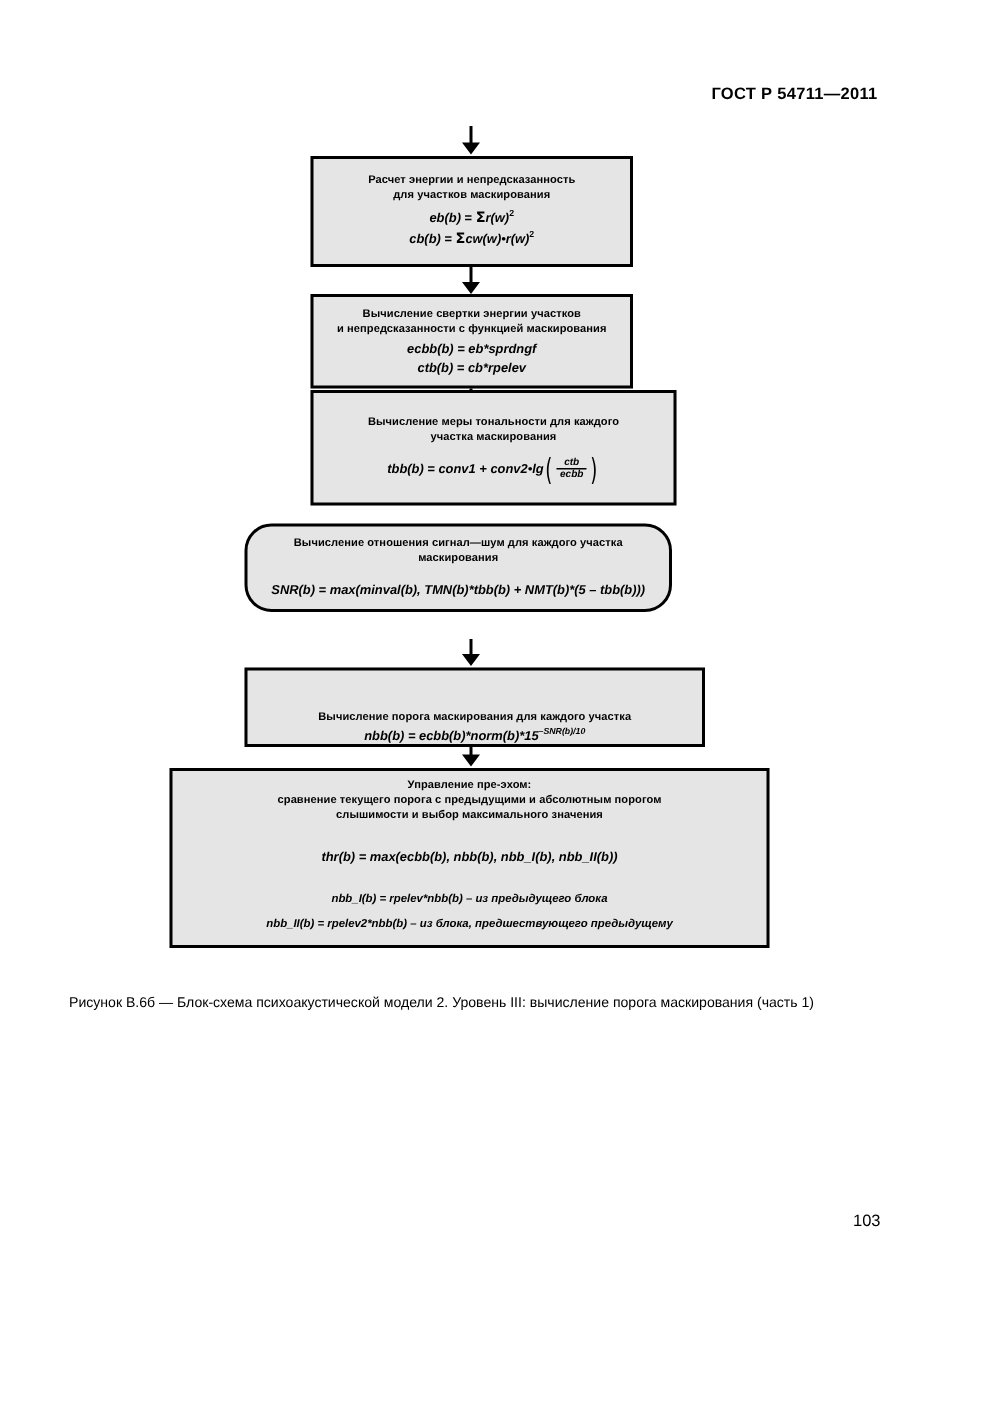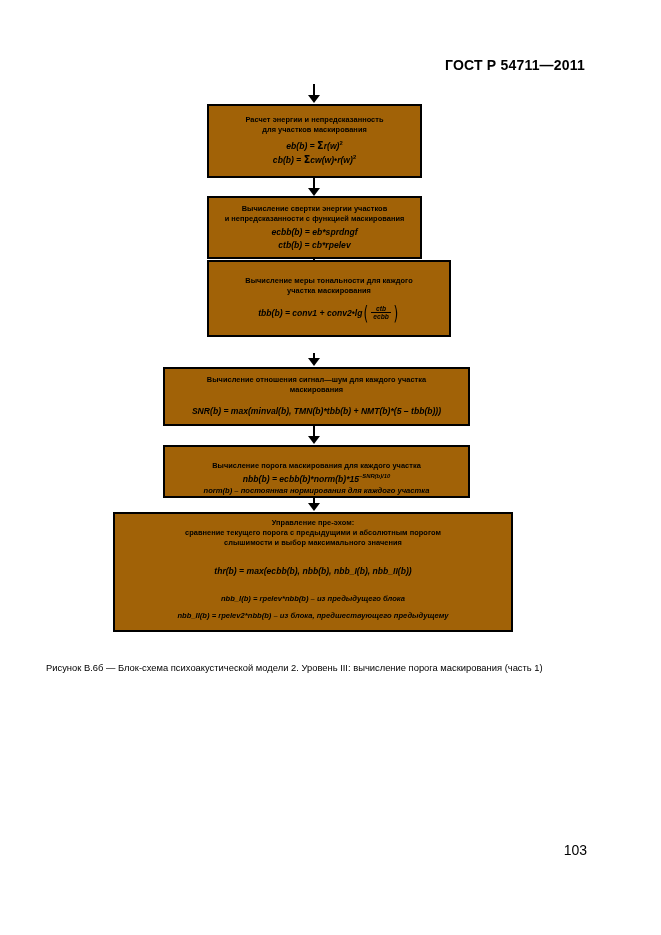--- a/index.html
+++ b/index.html
@@ -14,39 +14,39 @@
     font-family: "Liberation Sans", sans-serif;
     color: #000000;
     overflow: hidden;
   }
 
   
   .page-header {
     position: absolute;
     top: 57px;
     right: 76px;
-    font-size: 14px;
+    font-size: 11px;
     font-weight: bold;
     letter-spacing: 0.2px;
     white-space: nowrap;
   }
 
   
   .flowchart {
     position: absolute;
     left: 0;
     top: 0;
     width: 661px;
     height: 660px;
   }
 
   .node {
     position: absolute;
     border: 2px solid #000;
-    background: #a16207;
+    background: #e5e5e5;
     box-sizing: border-box;
     display: flex;
     flex-direction: column;
     align-items: center;
     justify-content: center;
     text-align: center;
   }
 
   .node-title {
     font-size: 7.4px;
@@ -145,22 +145,22 @@
     left: 46px;
     top: 662px;
     width: 575px;
     font-size: 9.4px;
     line-height: 1.3;
     white-space: nowrap;
   }
   .page-number {
     position: absolute;
     right: 74px;
-    top: 842px;
-    font-size: 14px;
+    top: 808px;
+    font-size: 11px;
   }
 </style>
 </head>
 <body>
 
 <div class="page-header">ГОСТ Р 54711—2011</div>
 
 <div class="flowchart">
 
   <div class="conn" style="top:84px; height:12px;"></div>
@@ -201,35 +201,34 @@
           <span class="den">ecbb</span>
         </span>
         <span class="bigparen">)</span>
       </span>
     </div>
   </div>
 
   <div class="conn" style="top:353px; height:6px;"></div>
   <div class="arrow" style="top:358px;"></div>
 
-  <div class="node" style="left:163px; top:367px; width:307px; height:59px;">
+  <div class="node" style="left:163px; top:349px; width:285px; height:59px;border-radius:18px;">
     <div class="node-title">Вычисление отношения сигнал—шум для каждого участка</div>
     <div class="node-title">маскирования</div>
     <div class="formula" style="margin-top:10px;">SNR(b) = max(minval(b), TMN(b)*tbb(b) + NMT(b)*(5 – tbb(b)))</div>
   </div>
 
   <div class="conn" style="top:426px; height:11px;"></div>
   <div class="arrow" style="top:436px;"></div>
 
   <div class="node" style="left:163px; top:445px; width:307px; height:53px;justify-content:flex-end;">
     <div class="node-title">Вычисление порога маскирования для каждого участка</div>
     <div class="formula" style="margin-top:1px;">
       <span>nbb(b) = ecbb(b)*norm(b)*15</span><sup class="expi">–SNR(b)/10</sup>
     </div>
-    <div class="formula small">norm(b) – постоянная нормирования для каждого участка</div>
   </div>
 
   <div class="conn" style="top:498px; height:6px;"></div>
   <div class="arrow" style="top:503px;"></div>
 
   <div class="node" style="left:113px; top:512px; width:400px; height:120px; justify-content:flex-start; padding-top:4px;">
     <div class="node-title">Управление пре-эхом:</div>
     <div class="node-title">сравнение текущего порога с предыдущими и абсолютным порогом</div>
     <div class="node-title">слышимости и выбор максимального значения</div>
     <div class="formula" style="margin-top:17px;">thr(b) = max(ecbb(b), nbb(b), nbb_I(b), nbb_II(b))</div>

